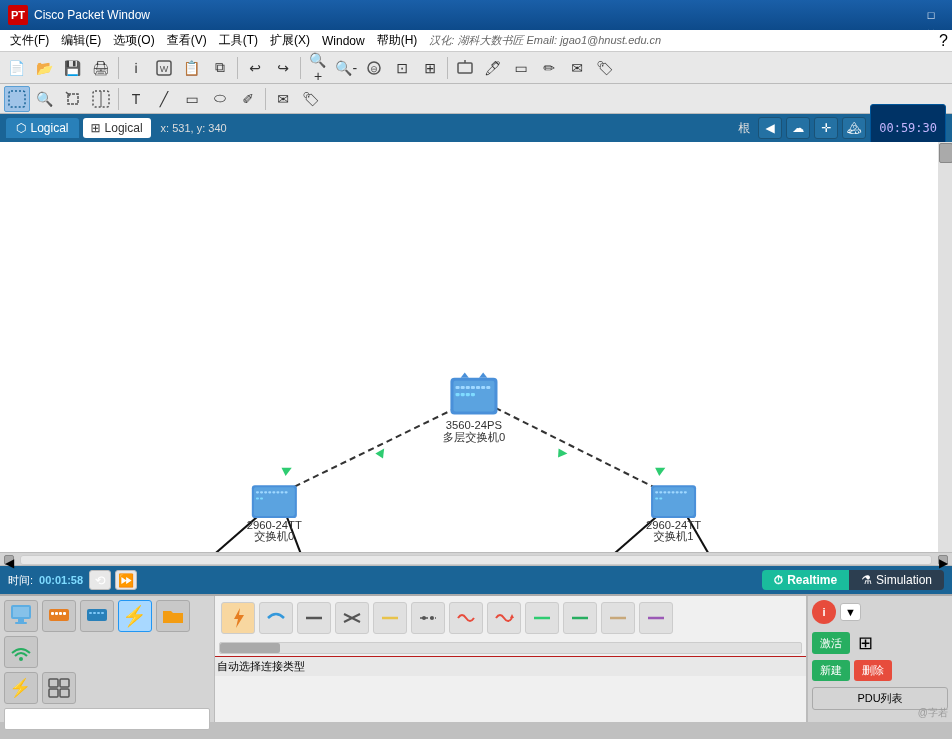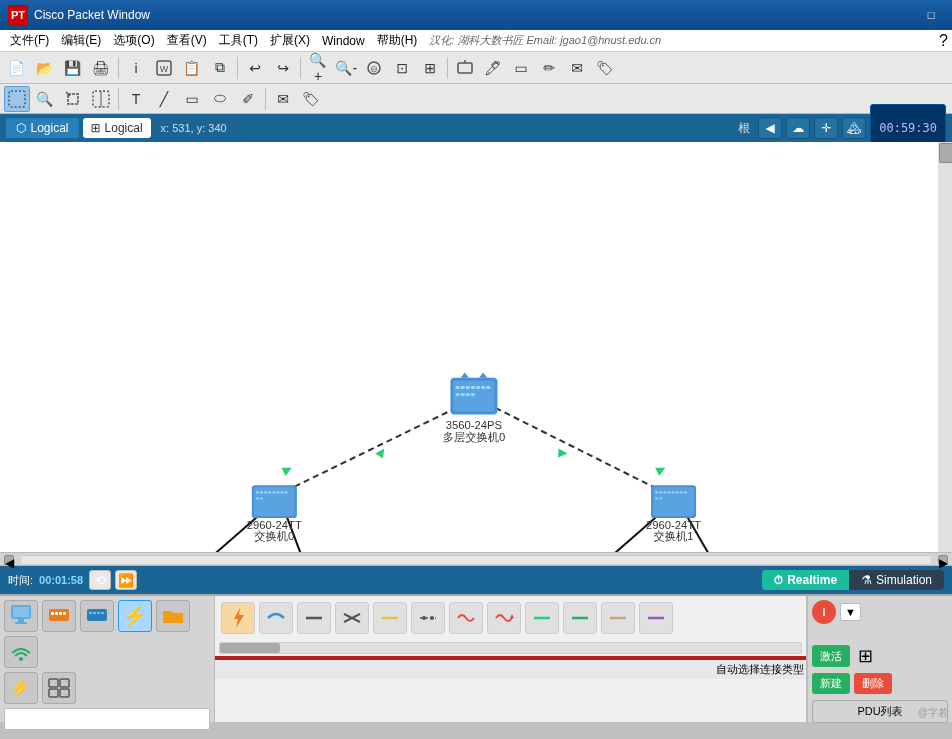--- a/index.html
+++ b/index.html
@@ -241,25 +241,25 @@
       position: relative;
     }
     .cable-scroll-thumb {
       position: absolute;
       left: 0; top: 0;
       width: 60px; height: 100%;
       background: #aaa;
       border-radius: 2px;
     }
     .cable-label {
-      text-align: right;
+      text-align: left;
       font-size: 11px;
       padding: 2px;
       background: #e8e8e8;
-      border-top: 4px solid #b91c1c;
+      border-top: 1px solid #b91c1c;
     }
 
     
     #pdu-panel {
       width: 145px;
       background: #d4d4d4;
       border-left: 1px solid #bbb;
       padding: 4px;
       display: flex;
       flex-direction: column;
@@ -760,21 +760,21 @@
     <div class="cable-label">自动选择连接类型</div>
   </div>
 
   <div id="pdu-panel" style="position:relative;">
     <div class="pdu-top-row">
       <div class="pdu-circle">i</div>
       <div class="pdu-dropdown">
         <span>▼</span>
       </div>
     </div>
-    <div class="pdu-row" style="margin-top:17px;">
+    <div class="pdu-row" style="margin-top:4px;">
       <button class="pdu-btn green">激活</button>
       <span style="font-size:10px;"> </span>
       <span style="font-size:18px; cursor:pointer;">⊞</span>
     </div>
     <div class="pdu-row" style="margin-top:2px;">
       <button class="pdu-btn green">新建</button>
       <button class="pdu-btn red">删除</button>
     </div>
     <div style="margin-top:2px;border-radius:9px;">
       <button class="pdu-list-btn" style="width:100%;">PDU列表</button>

